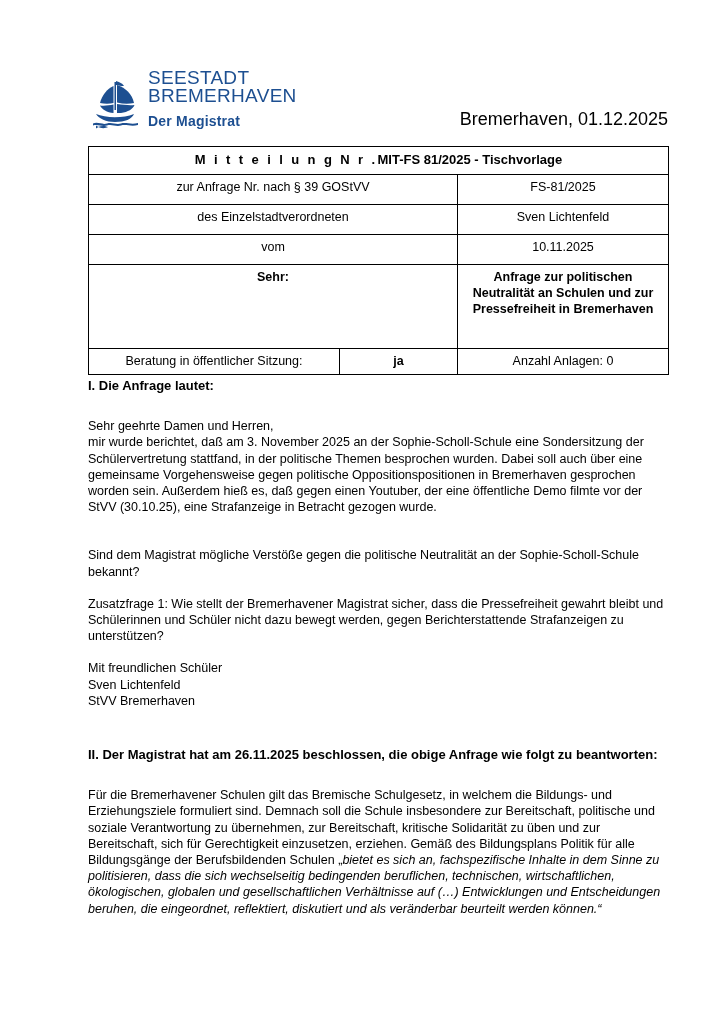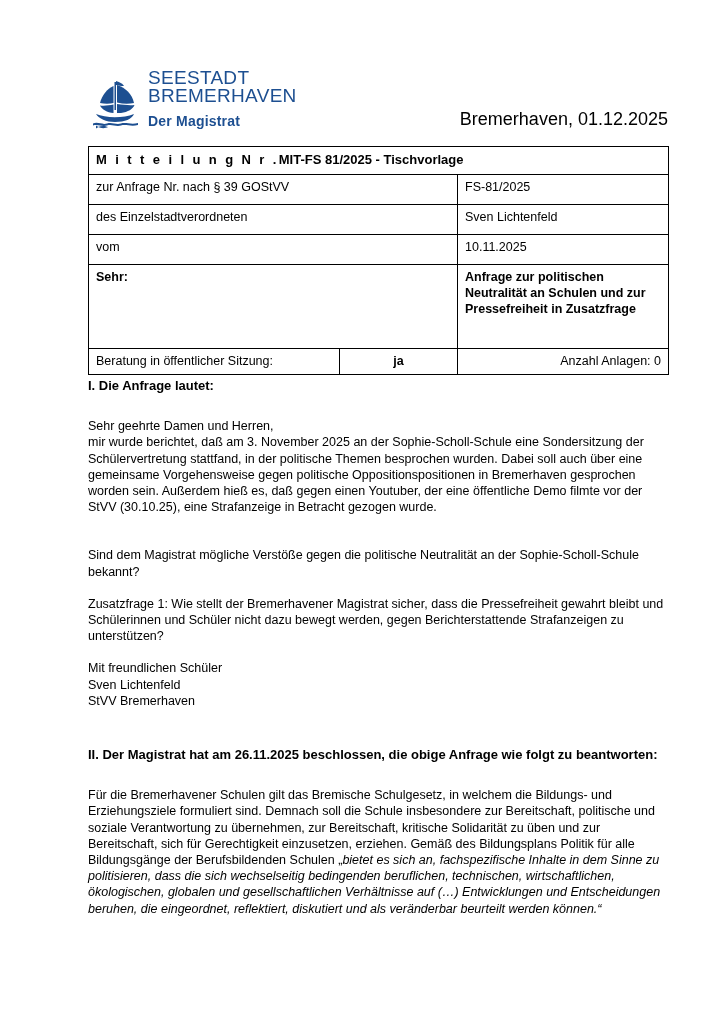--- a/index.html
+++ b/index.html
@@ -81,20 +81,21 @@
     width: 580px;
     border-collapse: collapse;
     table-layout: fixed;
     font-size: 12.5px;
   }
   .info-table td {
     border: 1px solid #000;
     padding: 4px 7px 5px 7px;
     vertical-align: top;
     line-height: 16px;
+    text-align: center;
   }
   .info-table td.title-cell {
     padding: 5px 7px 6px 7px;
   }
   .title-text {
     font-weight: bold;
     font-size: 13px;
     white-space: nowrap;
   }
   .title-sp {
@@ -192,21 +193,21 @@
         <td>Sven Lichtenfeld</td>
       </tr>
 
       <tr>
         <td class="row-label" colspan="2">vom</td>
         <td>10.11.2025</td>
       </tr>
 
       <tr>
         <td class="thema-label" colspan="2" style="height:74px">Sehr:</td>
-        <td class="val-bold">Anfrage zur politischen Neutralität an Schulen und zur Pressefreiheit in Zusatzfrage</td>
+        <td class="val-bold">Anfrage zur politischen Neutralität an Schulen und zur Pressefreiheit in Bremerhaven</td>
       </tr>
 
       <tr>
         <td>Beratung in öffentlicher Sitzung:</td>
         <td class="cell-ja">ja</td>
         <td class="cell-anlagen">Anzahl Anlagen: 0</td>
       </tr>
     </tbody>
   </table>
 

